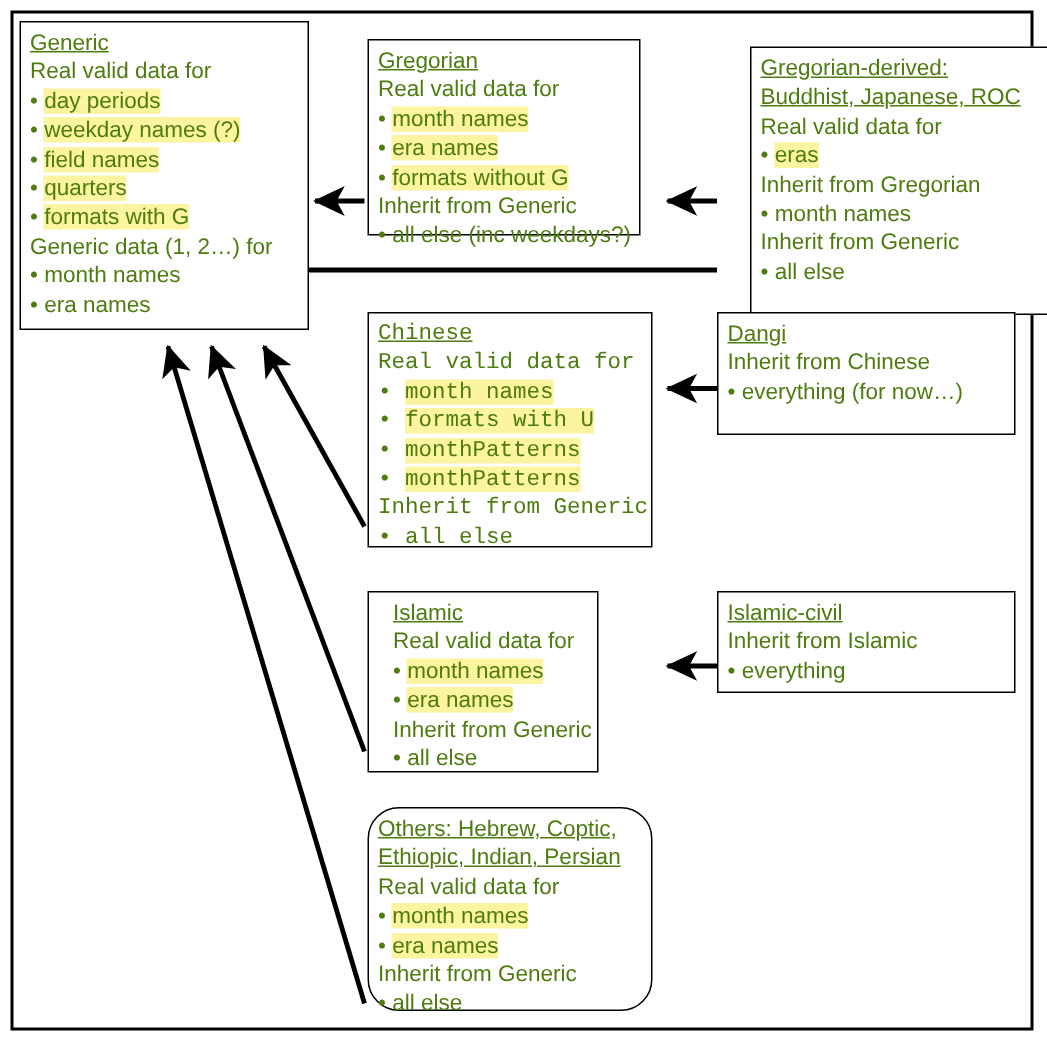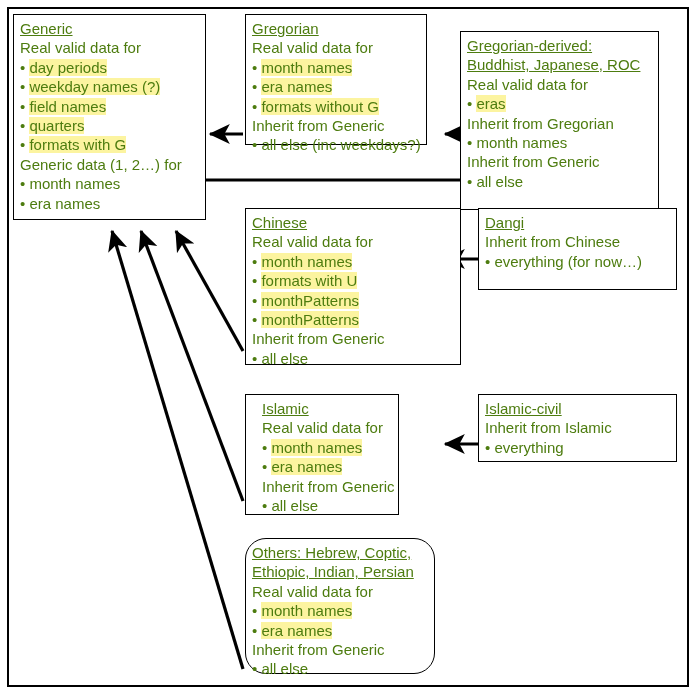--- a/index.html
+++ b/index.html
@@ -102,42 +102,42 @@
     <div class="line hl"><span class="bullet">•&nbsp;</span><span class="txt">day periods</span></div>
     <div class="line hl"><span class="bullet">•&nbsp;</span><span class="txt">weekday names (?)</span></div>
     <div class="line hl"><span class="bullet">•&nbsp;</span><span class="txt">field names</span></div>
     <div class="line hl"><span class="bullet">•&nbsp;</span><span class="txt">quarters</span></div>
     <div class="line hl"><span class="bullet">•&nbsp;</span><span class="txt">formats with G</span></div>
     <div class="line"><span class="txt">Generic data (1, 2…) for</span></div>
     <div class="line"><span class="bullet">•&nbsp;</span><span class="txt">month names</span></div>
     <div class="line"><span class="bullet">•&nbsp;</span><span class="txt">era names</span></div>
   </div>
 
-  <div class="node-box" id="box-gregorian" style="left:245px; top:14px; width:182px; height:131px;">
+  <div class="node-box" id="box-gregorian" style="left:245px; top:26px; width:182px; height:131px;">
     <div class="line title"><span class="txt">Gregorian</span></div>
     <div class="line"><span class="txt">Real valid data for</span></div>
     <div class="line hl"><span class="bullet">•&nbsp;</span><span class="txt">month names</span></div>
     <div class="line hl"><span class="bullet">•&nbsp;</span><span class="txt">era names</span></div>
     <div class="line hl"><span class="bullet">•&nbsp;</span><span class="txt">formats without G</span></div>
     <div class="line"><span class="txt">Inherit from Generic</span></div>
     <div class="line"><span class="bullet">•&nbsp;</span><span class="txt">all else (inc weekdays?)</span></div>
   </div>
 
-  <div class="node-box" id="box-gregorian-derived" style="left:460px; top:31px; width:199px; height:179px;">
+  <div class="node-box" id="box-gregorian-derived" style="left:500px; top:31px; width:199px; height:179px;">
     <div class="line title"><span class="txt">Gregorian-derived:</span></div>
     <div class="line title"><span class="txt">Buddhist, Japanese, ROC</span></div>
     <div class="line"><span class="txt">Real valid data for</span></div>
     <div class="line hl"><span class="bullet">•&nbsp;</span><span class="txt">eras</span></div>
     <div class="line"><span class="txt">Inherit from Gregorian</span></div>
     <div class="line"><span class="bullet">•&nbsp;</span><span class="txt">month names</span></div>
     <div class="line"><span class="txt">Inherit from Generic</span></div>
     <div class="line"><span class="bullet">•&nbsp;</span><span class="txt">all else</span></div>
   </div>
 
-  <div class="node-box" id="box-chinese" style="left:245px; top:208px; width:216px; height:157px;">
+  <div class="node-box" id="box-chinese" style="left:245px; top:208px; width:190px; height:157px;font-family:Liberation Mono, monospace;">
     <div class="line title"><span class="txt">Chinese</span></div>
     <div class="line"><span class="txt">Real valid data for</span></div>
     <div class="line hl"><span class="bullet">•&nbsp;</span><span class="txt">month names</span></div>
     <div class="line hl"><span class="bullet">•&nbsp;</span><span class="txt">formats with U</span></div>
     <div class="line hl"><span class="bullet">•&nbsp;</span><span class="txt">monthPatterns</span></div>
     <div class="line hl"><span class="bullet">•&nbsp;</span><span class="txt">monthPatterns</span></div>
     <div class="line"><span class="txt">Inherit from Generic</span></div>
     <div class="line"><span class="bullet">•&nbsp;</span><span class="txt">all else</span></div>
   </div>
 

